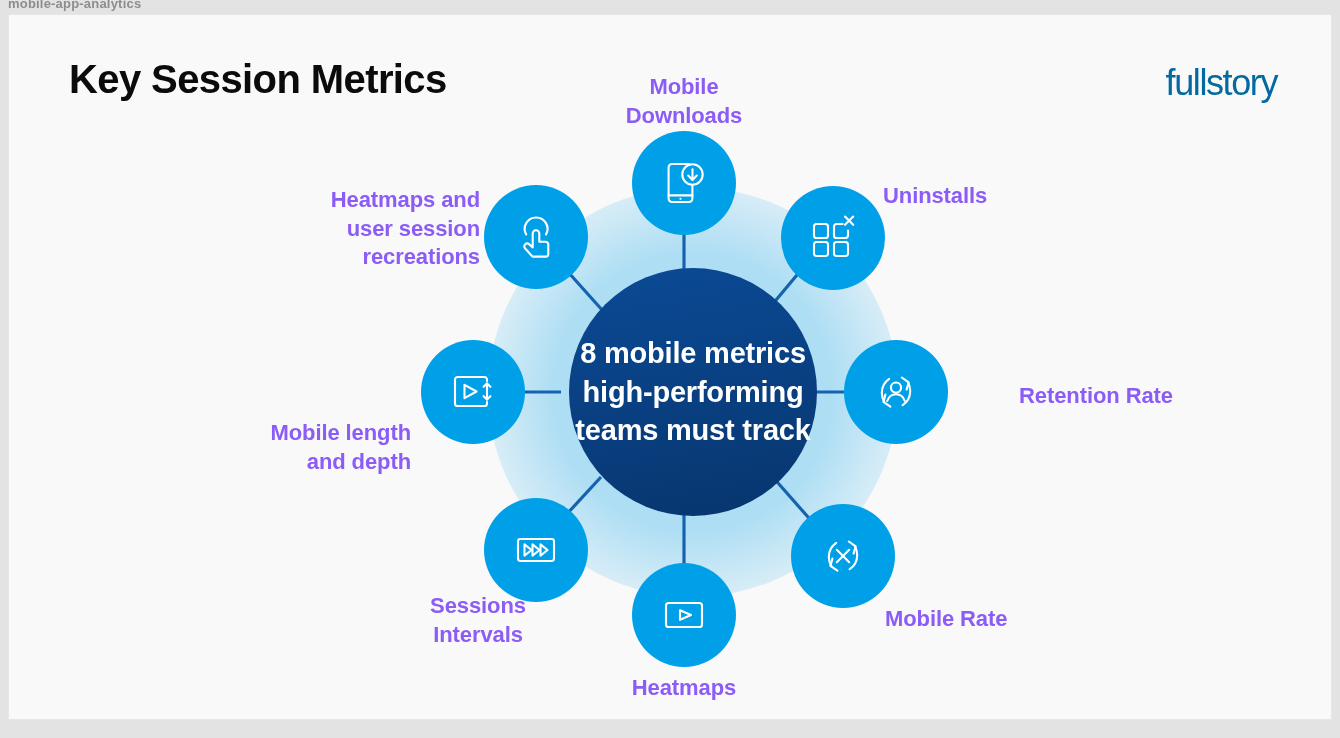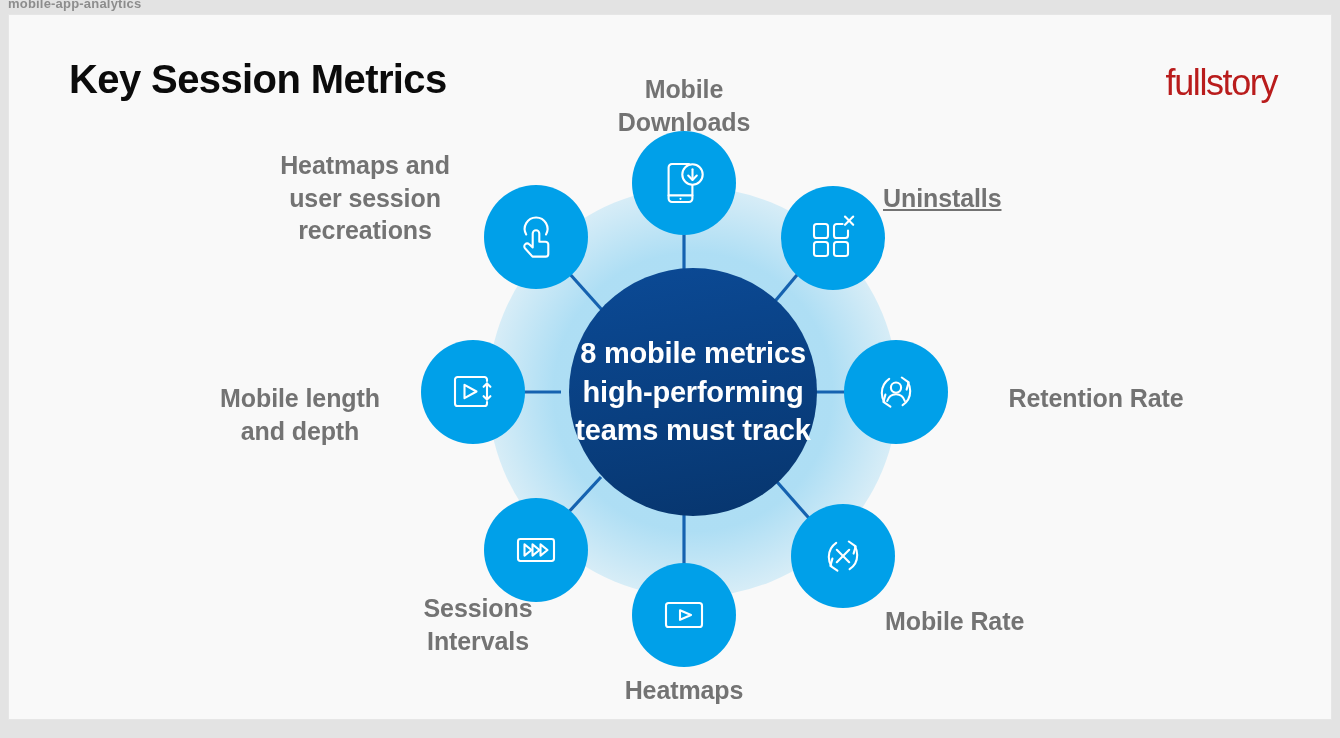--- a/index.html
+++ b/index.html
@@ -21,21 +21,21 @@
     border: 1px solid #e6e6e6;
     overflow: hidden;
   }
   #title {
     position: absolute; left: 60px; top: 42px;
     font-size: 40px; font-weight: 700; color: #0b0b0b;
     letter-spacing: -0.6px;
   }
   #logo {
     position: absolute; right: 54px; top: 47px;
-    font-size: 36px; font-weight: 400; color: #b91c1c;
+    font-size: 36px; font-weight: 400; color: #0369a1;
     letter-spacing: -1.4px;
   }
 
   #diagram { position: absolute; left: 0; top: 0; width: 1324px; height: 706px; }
 
   .glow {
     position: absolute; left: 479px; top: 172px;
     width: 410px; height: 410px; border-radius: 50%;
     background: radial-gradient(circle at 50% 50%,
        rgba(0,160,233,0.30) 48%,
@@ -58,25 +58,25 @@
 
   .node { position: absolute; z-index: 4; }
   .bubble {
     position: absolute; border-radius: 50%;
     background: #00a0e9;
     display: flex; align-items: center; justify-content: center;
   }
   .bubble svg { display: block; }
   .nlabel {
     position: absolute;
-    color: #737373; font-size: 25px; font-weight: 700;
+    color: #8b5cf6; font-size: 22px; font-weight: 700;
     line-height: 1.3; white-space: pre-line; letter-spacing: -.1px;
   }
   .nlabel.c { text-align: center; }
-  .nlabel.r { text-align: center; }
+  .nlabel.r { text-align: right; margin-top: 37px; }
   .nlabel.l { text-align: left; }
 
   svg.links { position: absolute; left: 0; top: 0; width: 1324px; height: 706px; z-index: 1; }
 </style>
 </head>
 <body>
 
 <div id="top-crumb">mobile-app-analytics</div>
 
 <div id="card">
@@ -130,21 +130,21 @@
           <svg width="50" height="50" viewBox="0 0 50 50" fill="none" stroke="#fff" stroke-width="2.1" stroke-linecap="round" stroke-linejoin="round">
             <rect x="6" y="11" width="14" height="14" rx="2.6"></rect>
             <rect x="6" y="29" width="14" height="14" rx="2.6"></rect>
             <rect x="26" y="29" width="14" height="14" rx="2.6"></rect>
             <path d="M40 17.5v5A2.6 2.6 0 0 1 37.4 25H28.6A2.6 2.6 0 0 1 26 22.4v-8.8A2.6 2.6 0 0 1 28.6 11h6"></path>
             <line x1="37" y1="3.6" x2="45.2" y2="11.8"></line>
             <line x1="45.2" y1="3.6" x2="37" y2="11.8"></line>
           </svg>
         </span>
       </div>
-      <div class="nlabel l" style="left:874px;top:167px;width:220px;text-decoration:underline;">Uninstalls</div>
+      <div class="nlabel l" style="left:874px;top:167px;width:220px;">Uninstalls</div>
     </div>
 
     <div class="node">
       <div class="bubble" style="left:835px;top:325px;width:104px;height:104px;">
         <span>
           <svg width="52" height="52" viewBox="0 0 52 52" fill="none" stroke="#fff" stroke-width="2.1" stroke-linecap="round" stroke-linejoin="round">
             <path d="M38 16.5a17 17 0 0 1 2.2 8.5 17 17 0 0 1-7.6 14.2"></path>
             <polyline points="31.8,11.5 38.7,16.3 36.6,23.6"></polyline>
             <path d="M14.2 35.6A17 17 0 0 1 11.8 27a17 17 0 0 1 7.4-14.1"></path>
             <polyline points="20.4,40.6 13.4,35.9 15.4,28.6"></polyline>

